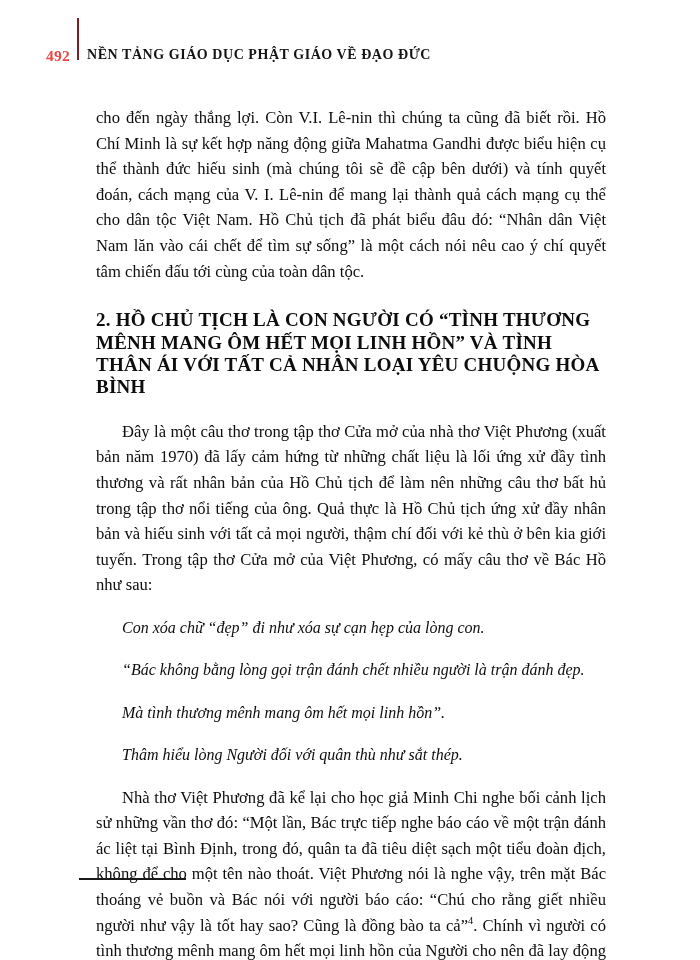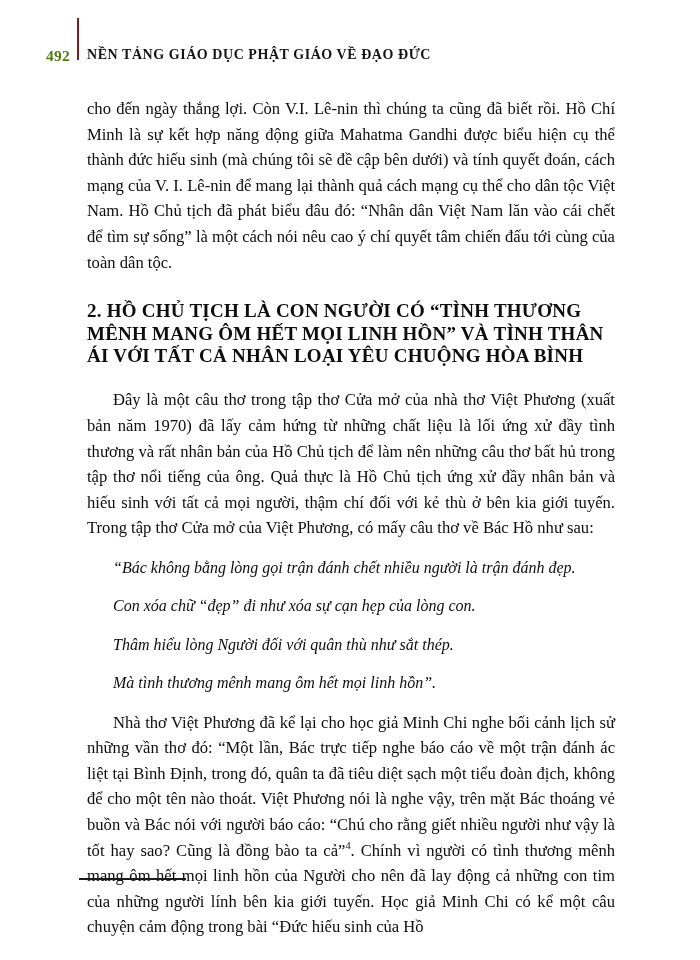--- a/index.html
+++ b/index.html
@@ -34,21 +34,21 @@
     height: 46px;
     display: flex;
     align-items: flex-end;
   }
   .folio {
     font-size: 15.5px;
     font-weight: bold;
     letter-spacing: 0.2px;
     line-height: 1;
     padding-bottom: 1px;
-    color: #4d7c0f;
+    color: #ef4444;
   }
   .head-rule {
     width: 2.2px;
     height: 42px;
     background: #7c1f22;
     margin-left: 7px;
     margin-right: 8px;
     align-self: flex-start;
   }
   .head-title {
@@ -64,21 +64,21 @@
 
   
   .textblock {
     position: absolute;
     left: 79px;
     top: 88px;
     width: 544px;
   }
 
   p {
-    margin: 8px;
+    margin: 17px;
     font-size: 16.6px;
     line-height: 25.6px;
     text-align: justify;
     text-justify: inter-word;
     hyphens: none;
   }
 
   .body-para {
     text-indent: 0;
   }
@@ -149,24 +149,24 @@
   </div>
 
   <div class="textblock">
 
     <p class="body-para">cho đến ngày thắng lợi. Còn V.I. Lê-nin thì chúng ta cũng đã biết rồi. Hồ Chí Minh là sự kết hợp năng động giữa Mahatma Gandhi được biểu hiện cụ thể thành đức hiếu sinh (mà chúng tôi sẽ đề cập bên dưới) và tính quyết đoán, cách mạng của V. I. Lê-nin để mang lại thành quả cách mạng cụ thể cho dân tộc Việt Nam. Hồ Chủ tịch đã phát biểu đâu đó: “Nhân dân Việt Nam lăn vào cái chết để tìm sự sống” là một cách nói nêu cao ý chí quyết tâm chiến đấu tới cùng của toàn dân tộc.</p>
 
     <p class="heading">2. HỒ CHỦ TỊCH LÀ CON NGƯỜI CÓ “TÌNH THƯƠNG MÊNH MANG ÔM HẾT MỌI LINH HỒN” VÀ TÌNH THÂN ÁI VỚI TẤT CẢ NHÂN LOẠI YÊU CHUỘNG HÒA BÌNH</p>
 
     <p class="body-para indent"><span>Đây là một câu thơ trong tập thơ </span><span class="ital">Cửa mở</span><span> của nhà thơ Việt Phương (xuất bản năm 1970) đã lấy cảm hứng từ những chất liệu là lối ứng xử đầy tình thương và rất nhân bản của Hồ Chủ tịch để làm nên những câu thơ bất hủ trong tập thơ nổi tiếng của ông. Quả thực là Hồ Chủ tịch ứng xử đầy nhân bản và hiếu sinh với tất cả mọi người, thậm chí đối với kẻ thù ở bên kia giới tuyến. Trong tập thơ </span><span class="ital">Cửa mở</span><span> của Việt Phương, có mấy câu thơ về Bác Hồ như sau:</span></p>
 
+    <p class="verse">Con xóa chữ “đẹp” đi như xóa sự cạn hẹp của lòng con.</p>
     <p class="verse first">“Bác không bằng lòng gọi trận đánh chết nhiều người là trận đánh đẹp.</p>
-    <p class="verse">Con xóa chữ “đẹp” đi như xóa sự cạn hẹp của lòng con.</p>
+    <p class="verse">Mà tình thương mênh mang ôm hết mọi linh hồn”.</p>
     <p class="verse">Thâm hiểu lòng Người đối với quân thù như sắt thép.</p>
-    <p class="verse">Mà tình thương mênh mang ôm hết mọi linh hồn”.</p>
 
     <p class="body-para indent after-verse"><span>Nhà thơ Việt Phương đã kể lại cho học giả Minh Chi nghe bối cảnh lịch sử những vần thơ đó: “Một lần, Bác trực tiếp nghe báo cáo về một trận đánh ác liệt tại Bình Định, trong đó, quân ta đã tiêu diệt sạch một tiểu đoàn địch, không để cho một tên nào thoát. Việt Phương nói là nghe vậy, trên mặt Bác thoáng vẻ buồn và Bác nói với người báo cáo: “Chú cho rằng giết nhiều người như vậy là tốt hay sao? Cũng là đồng bào ta cả”</span><sup>4</sup><span>. Chính vì người có tình thương mênh mang ôm hết mọi linh hồn của Người cho nên đã lay động cả những con tim của những người lính bên kia giới tuyến. Học giả Minh Chi có kể một câu chuyện cảm động trong bài “Đức hiếu sinh của Hồ</span></p>
 
   </div>
 
   <div class="footnote-zone">
     <div class="footnote-rule"></div>
   </div>
 
 </div>

